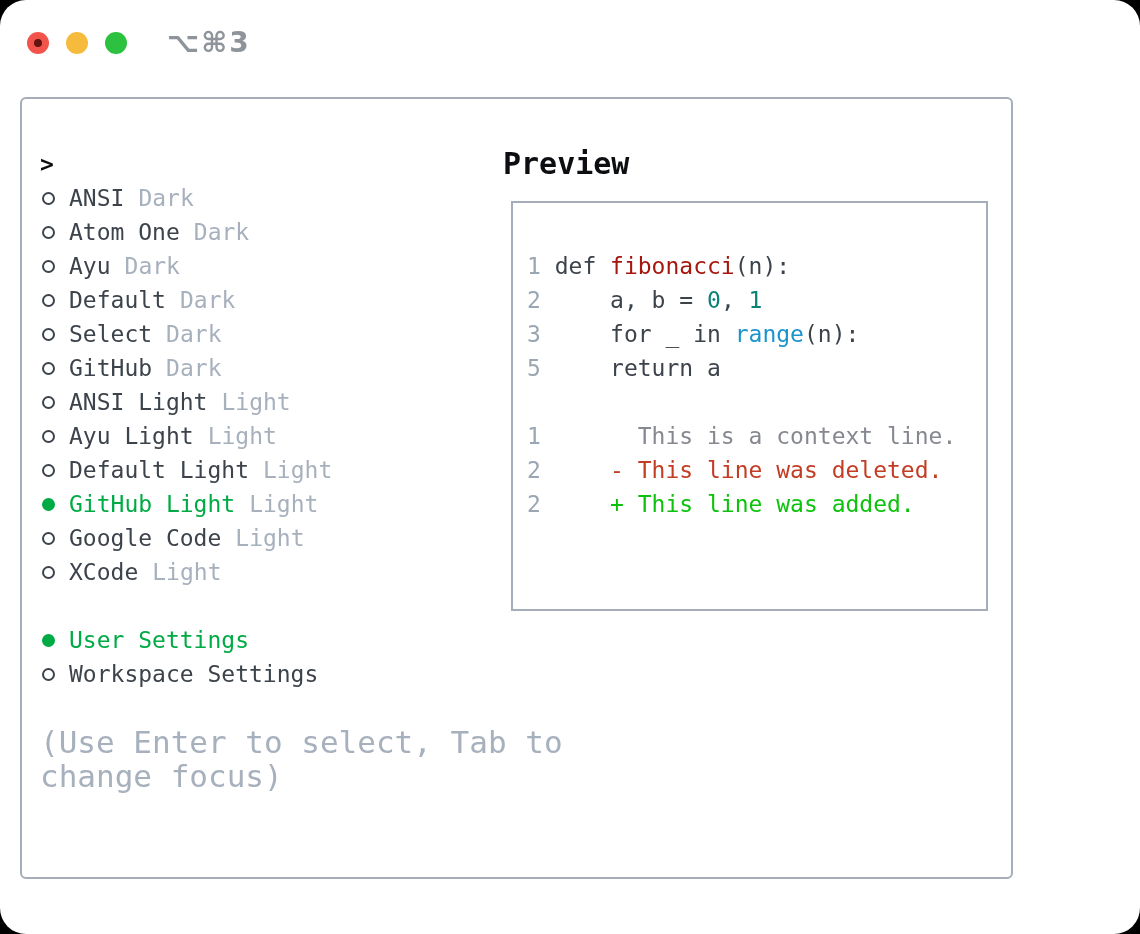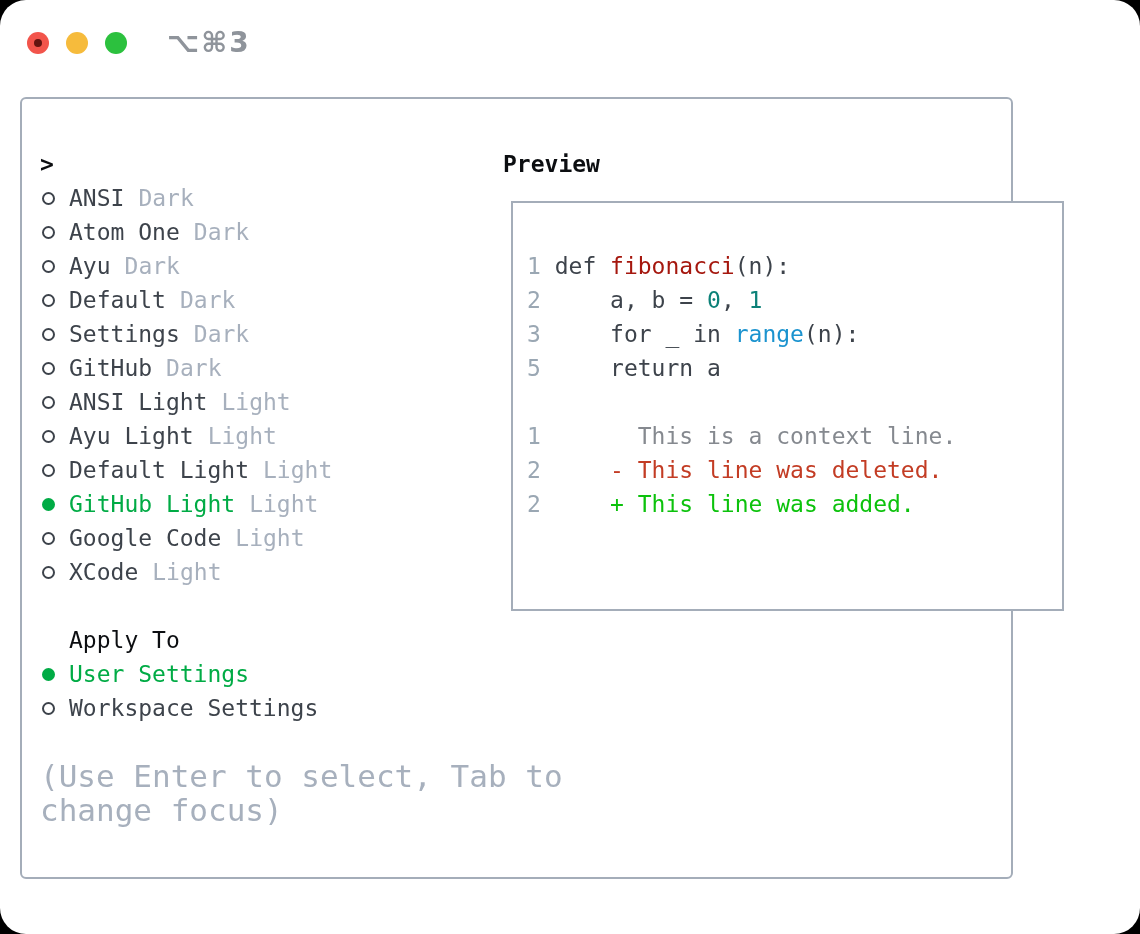--- a/index.html
+++ b/index.html
@@ -45,23 +45,23 @@
   .hdr .marker { font-weight: bold; }
   .variant { color: var(--c-muted, #a7b0bd); margin-left: 14px; }
   .row.selected .t-name { color: var(--c-green, #00ab45); }
   .subhdr { color: var(--c-text-black, #0c0e11); }
   .row.sel-green .t-name { color: var(--c-green, #00ab45); }
   .spacer { height: 34px; }
   .help { color: var(--c-help, #a7b0bd); line-height: 34px; font-size: 31px; }
 
   
   .right-col { position: absolute; left: 481px; top: 48px; }
-  .preview-hdr { font-weight: bold; font-size: 23px; color: var(--c-text-black, #0c0e11); line-height: 34px; }
+  .preview-hdr { font-weight: bold; font-size: 30px; color: var(--c-text-black, #0c0e11); line-height: 34px; }
   .preview-box {
-    margin-top: 20px; margin-left: 8px; width: 553px; height: 410px;
+    margin-top: 20px; margin-left: 8px; width: 477px; height: 410px;
     border: 2px solid var(--c-border, #a4adb9); background: #fff;
     padding: 50px 0 0 14px; overflow: hidden;
   }
   .code-line { height: 34px; font-size: 23px; white-space: pre; color: var(--c-text-dark, #3d434b); }
   .ln { display: inline-block; width: 2ch; color: var(--c-linenum, #9aa7b3); }
   .seg-plain   { color: var(--c-text-dark, #3d434b); }
   .seg-title   { color: var(--c-title-red, #a5170e); }
   .seg-num     { color: var(--c-number-teal, #0c8178); }
   .seg-builtin { color: var(--c-builtin-blue, #1b93cf); }
   .seg-context { color: var(--c-context-gray, #85898f); }
@@ -102,21 +102,21 @@
         <span class="t-name">Ayu</span>
         <span class="variant">Dark</span>
       </div>
       <div class="row">
         <span class="marker"><span class="ring"></span></span>
         <span class="t-name">Default</span>
         <span class="variant">Dark</span>
       </div>
       <div class="row">
         <span class="marker"><span class="ring"></span></span>
-        <span class="t-name">Settings</span>
+        <span class="t-name">Select</span>
         <span class="variant">Dark</span>
       </div>
       <div class="row">
         <span class="marker"><span class="ring"></span></span>
         <span class="t-name">GitHub</span>
         <span class="variant">Dark</span>
       </div>
       <div class="row">
         <span class="marker"><span class="ring"></span></span>
         <span class="t-name">ANSI Light</span>
@@ -143,24 +143,20 @@
         <span class="variant">Light</span>
       </div>
       <div class="row">
         <span class="marker"><span class="ring"></span></span>
         <span class="t-name">XCode</span>
         <span class="variant">Light</span>
       </div>
 
       <div class="spacer"></div>
 
-      <div class="row subhdr">
-        <span class="marker"></span>
-        <span class="t-name">Apply To</span>
-      </div>
       <div class="row sel-green">
         <span class="marker"><span class="ring filled"></span></span>
         <span class="t-name">User Settings</span>
       </div>
       <div class="row">
         <span class="marker"><span class="ring"></span></span>
         <span class="t-name">Workspace Settings</span>
       </div>
 
       <div class="spacer"></div>

